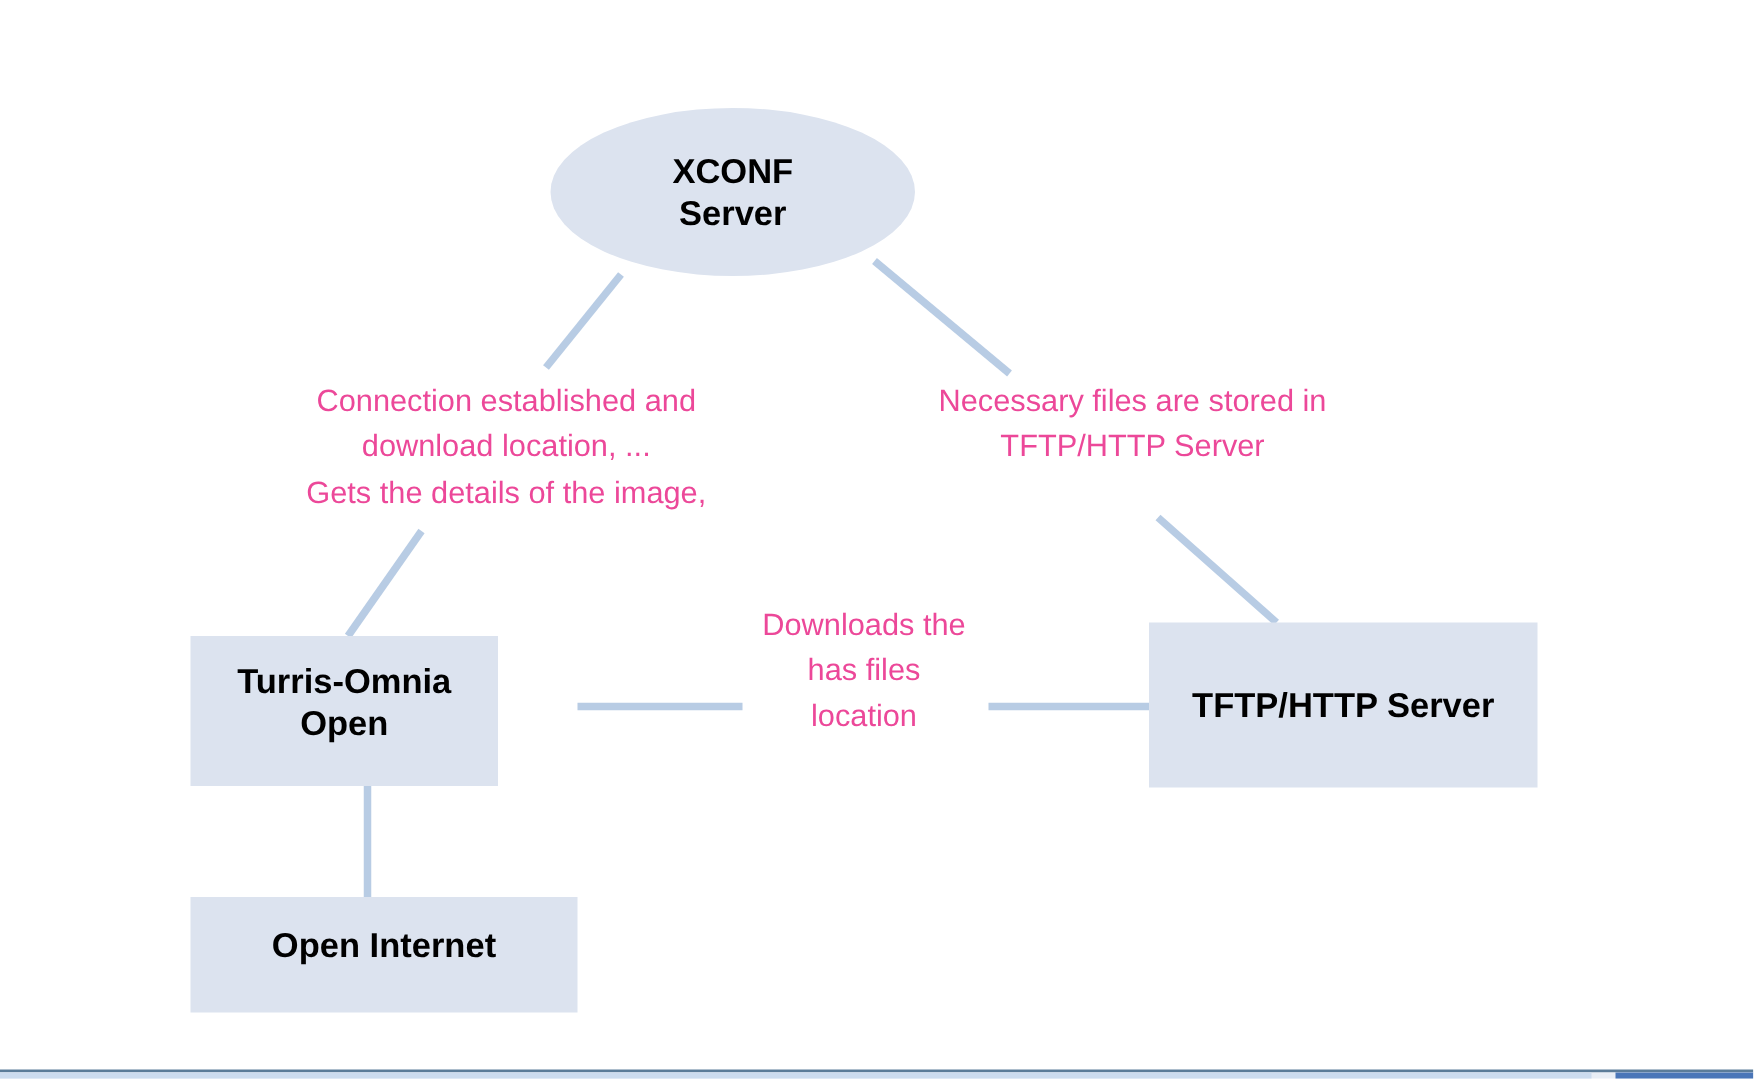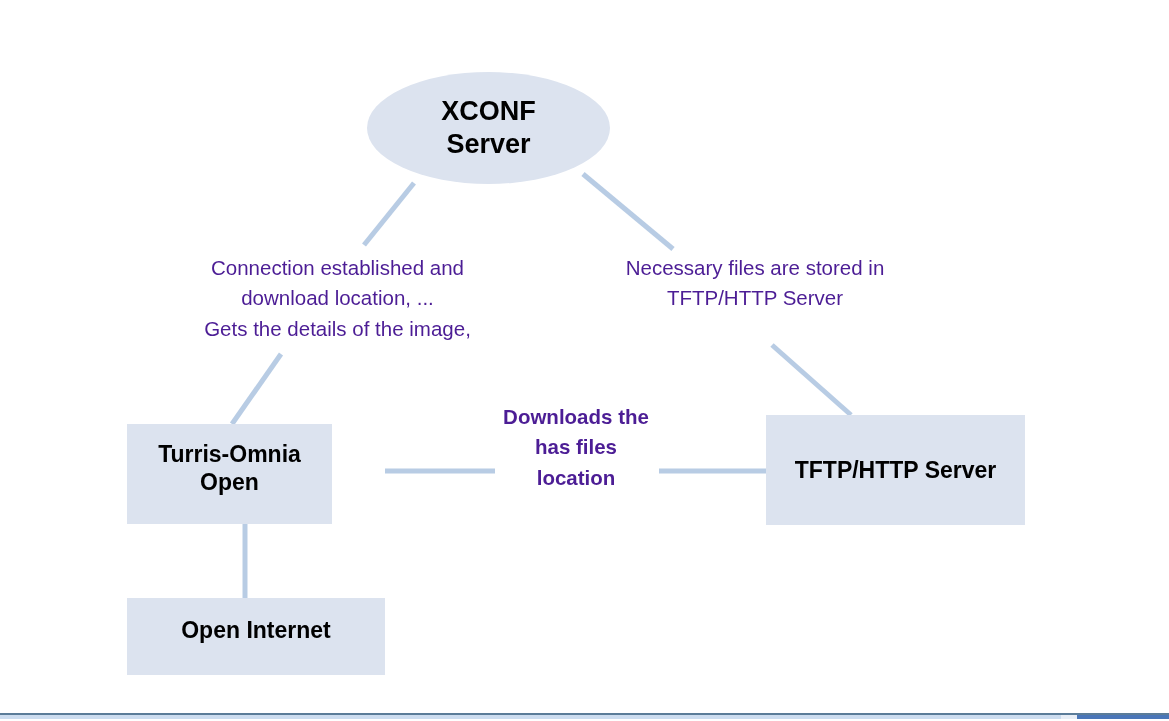--- a/index.html
+++ b/index.html
@@ -32,39 +32,38 @@
     align-items: center;
     justify-content: center;
     text-align: center;
     color: #000000;
     font-weight: bold;
     line-height: 1.22;
     z-index: 2;
   }
   .node-ellipse {
     border-radius: 50%;
-    font-size: 27px;
+    font-size: 23px;
   }
   .node-rect {
     font-size: 23px;
   }
   .edge-label {
     position: absolute;
     text-align: center;
-    color: #4c1d95;
+    color: #ec4899;
     font-size: 20.5px;
     line-height: 1.48;
     font-weight: normal;
     z-index: 3;
     background: #ffffff;
   }
   .label-narrow {
     font-size: 20.5px;
     line-height: 1.48;
-    font-weight: bold;
   }
   #bottom-rule {
     position: absolute;
     left: 0;
     top: 713px;
     width: 1169px;
     height: 2px;
     background: #5b7c99;
   }
   #bottom-scroll-track {

